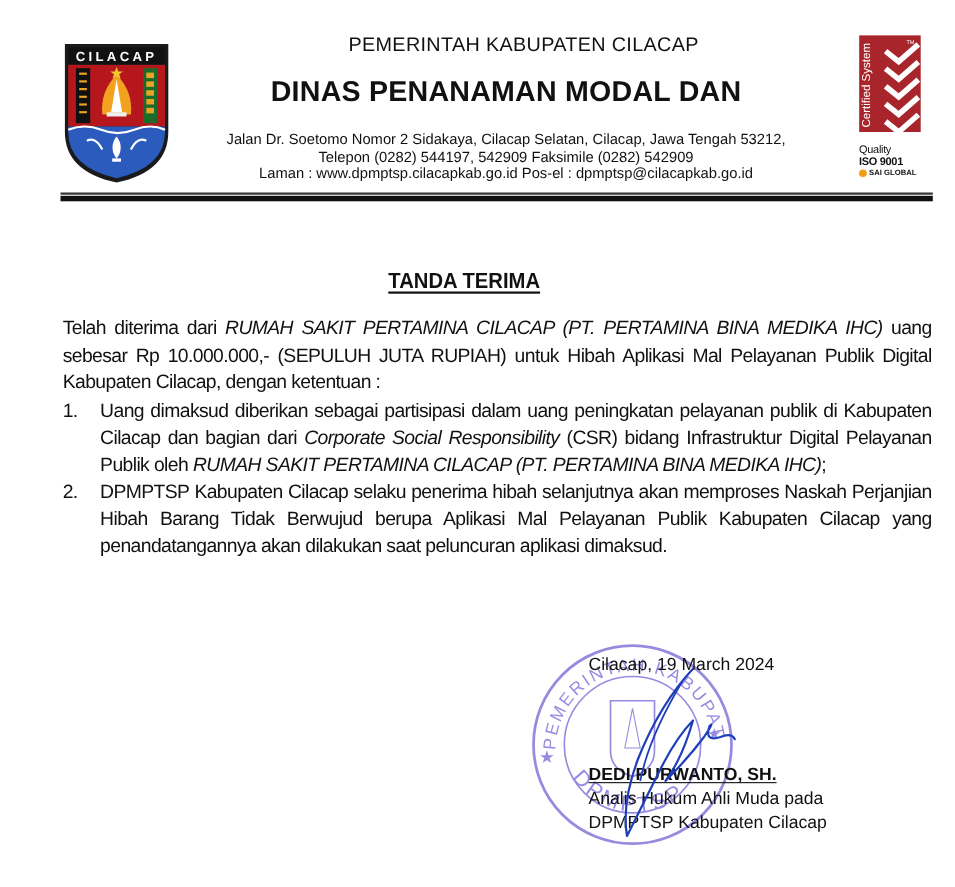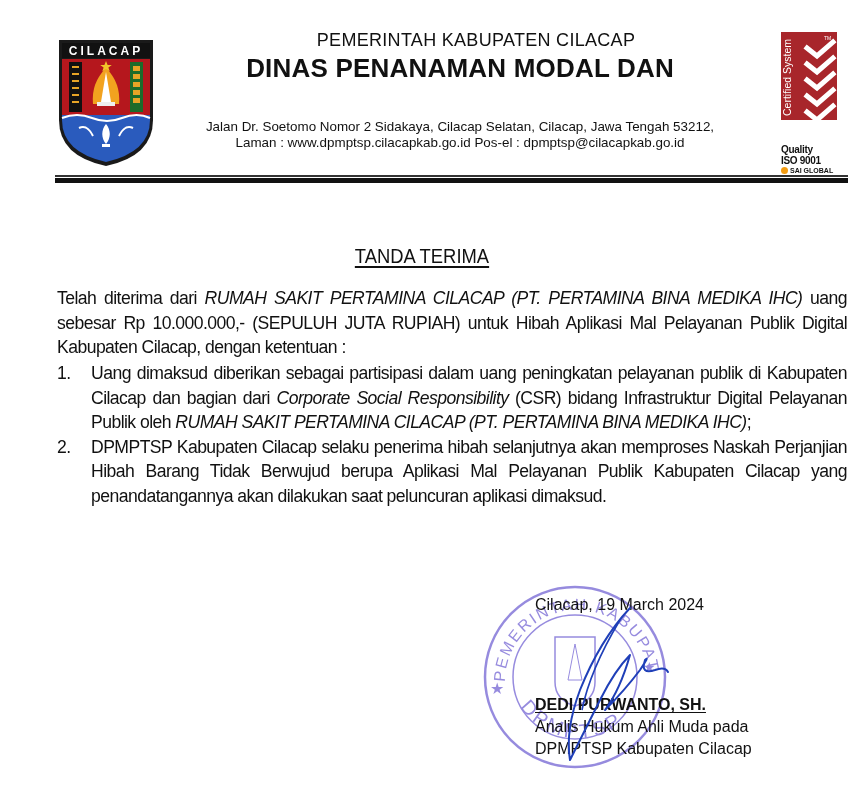--- a/index.html
+++ b/index.html
@@ -3,27 +3,27 @@
 <meta charset="utf-8">
 <style>
   html, body { margin:0; padding:0; background:#ffffff; }
   body { width:868px; height:806px; position:relative; overflow:hidden; color:#111; font-family:"Liberation Sans", sans-serif; }
   .abs { position:absolute; }
 
   
   .logo { left:57px; top:38px; width:98px; height:130px; }
   .cert { left:781px; top:32px; width:64px; height:125px; }
   .hdr-gov { left:196px; top:30px; width:560px; text-align:center; font-size:18px; letter-spacing:0.3px; }
-  .hdr-title { left:180px; top:53px; width:560px; text-align:center; font-size:26px; font-weight:bold; line-height:31px; letter-spacing:0.2px; }
+  .hdr-title { left:180px; top:68px; width:560px; text-align:center; font-size:26px; font-weight:bold; line-height:31px; letter-spacing:0.2px; }
   .hdr-addr { left:180px; top:119px; width:560px; text-align:center; font-size:13.4px; line-height:15.5px; }
   .rule-thick { left:55px; top:178px; width:793px; height:5px; background:#111; }
   .rule-thin { left:55px; top:175px; width:793px; height:1.5px; background:#333; }
 
   
-  .doc-title { left:0; top:245px; width:844px; text-align:center; font-size:20px; font-weight:normal; }
+  .doc-title { left:0; top:245px; width:844px; text-align:center; font-size:20px; font-weight:bold; }
   .doc-title span { text-decoration:underline; text-decoration-thickness:2px; text-underline-offset:3px; font-family:"Liberation Sans Narrow","Liberation Sans", sans-serif; transform:scaleX(0.92); display:inline-block; }
   .para { left:57px; top:286px; width:790px; font-size:17.6px; line-height:24.5px; text-align:justify; transform-origin:left top; }
   .para .n { letter-spacing:-0.55px; }
   .list { left:57px; top:361px; width:790px; font-size:17.6px; line-height:24.5px; }
   .li { position:relative; padding-left:34px; text-align:justify; letter-spacing:-0.55px; }
   .li .num { position:absolute; left:0; top:0; }
   .li + .li { margin-top:0; }
   i { font-style:italic; }
   b { font-weight:normal; }
 
@@ -67,37 +67,38 @@
   <path d="M22 90 Q30 86 36 98" stroke="#fff" stroke-width="2" fill="none"></path>
   <path d="M76 90 Q68 86 62 98" stroke="#fff" stroke-width="2" fill="none"></path>
 </svg>
 
 <div class="abs hdr-gov">PEMERINTAH  KABUPATEN  CILACAP</div>
 <div class="abs hdr-title">
   <div>DINAS PENANAMAN MODAL DAN</div>
 </div>
 <div class="abs hdr-addr">
   <div>Jalan Dr. Soetomo Nomor 2 Sidakaya, Cilacap Selatan, Cilacap, Jawa Tengah 53212,</div>
+  <div>Telepon (0282)  544197, 542909 Faksimile (0282) 542909</div>
   <div>Laman : www.dpmptsp.cilacapkab.go.id Pos-el : dpmptsp@cilacapkab.go.id</div>
 </div>
 
 <div class="abs cert">
   <svg width="64" height="92" viewBox="0 0 64 92">
     <rect x="0" y="0" width="56" height="88" fill="#a8262b"></rect>
     <text x="10" y="84" transform="rotate(-90 10 84)" font-family="Liberation Sans, sans-serif" font-size="10.5" fill="#fff">Certified System</text>
     <text x="43" y="8" font-family="Liberation Sans, sans-serif" font-size="5" fill="#fff">TM</text>
     <g stroke="#fff" stroke-width="5" fill="none" stroke-linecap="square">
       <polyline points="26,16 36,24 52,10"></polyline>
       <polyline points="26,32 36,40 52,26"></polyline>
       <polyline points="26,48 36,56 52,42"></polyline>
       <polyline points="26,64 36,72 52,58"></polyline>
       <polyline points="26,80 36,88 52,74"></polyline>
     </g>
   </svg>
-  <div style="font-size:10px;font-weight:bold;line-height:11px;margin-top:16px;letter-spacing:-0.3px;">Quality</div>
+  <div style="font-size:10px;font-weight:normal;line-height:11px;margin-top:2px;letter-spacing:-0.3px;">Quality</div>
   <div style="font-size:10px;font-weight:bold;line-height:11px;letter-spacing:-0.3px;">ISO 9001</div>
   <div style="display:flex;align-items:center;gap:2px;font-size:7px;font-weight:bold;line-height:9px;">
     <span style="display:inline-block;width:7px;height:7px;border-radius:50%;background:#f39c12;"></span>
     <span>SAI GLOBAL</span>
   </div>
 </div>
 
 <div class="abs rule-thin"></div>
 <div class="abs rule-thick"></div>
 

